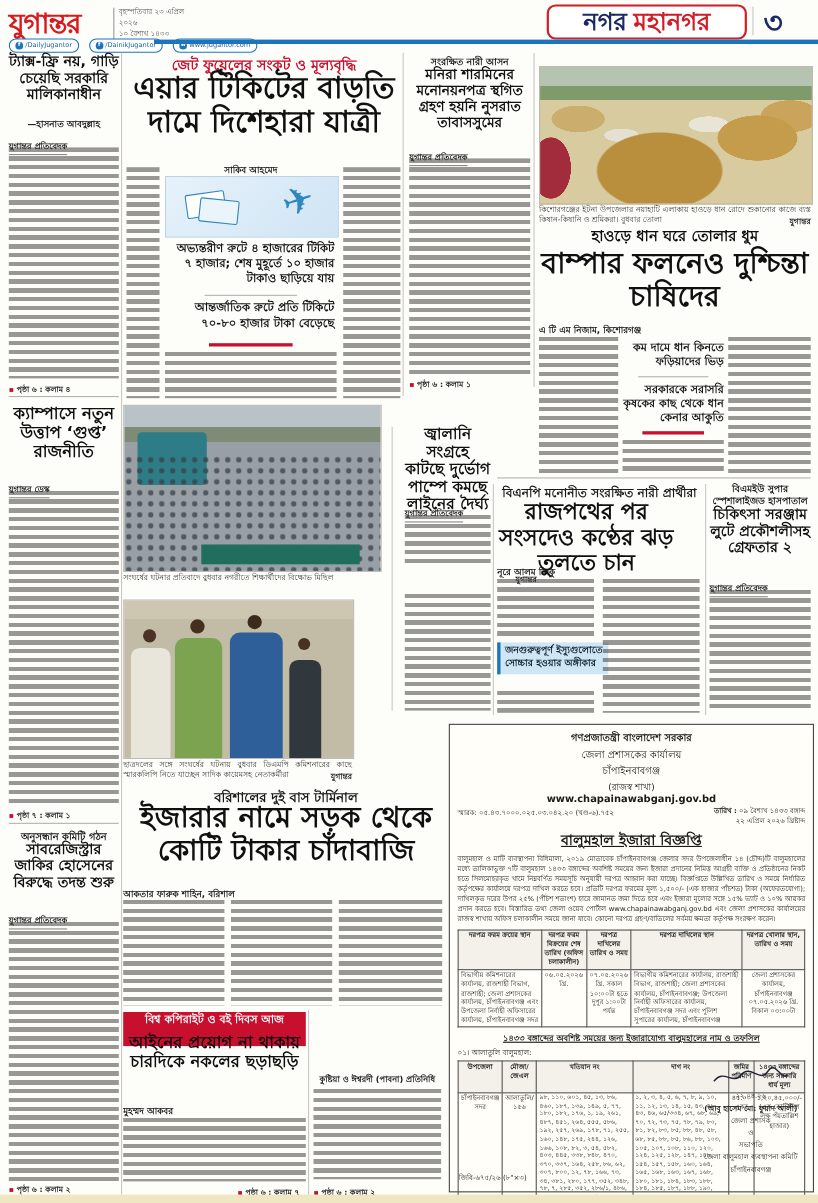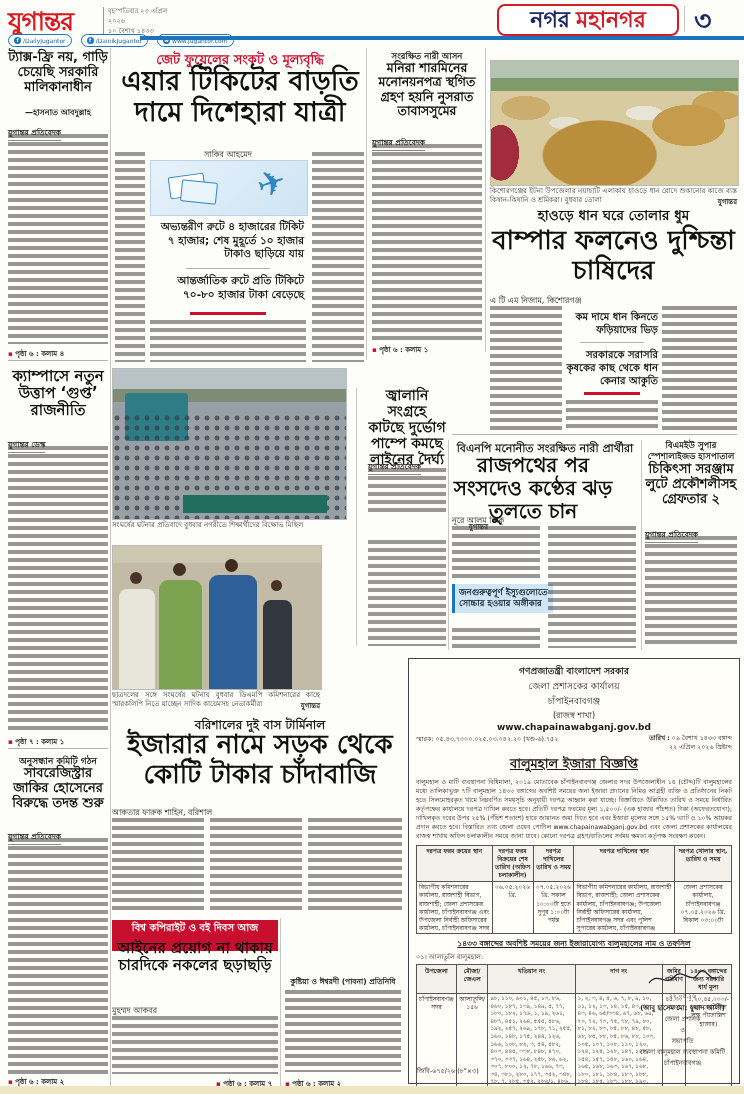--- a/index.html
+++ b/index.html
@@ -5,21 +5,21 @@
   html,body{margin:0;padding:0;background:#e9e7e0;}
   #page{position:relative;width:744px;height:1094px;background:#fdfdfa;margin:0 auto;
         font-family:"DejaVu Sans","Liberation Sans",sans-serif;color:#1a1a1a;overflow:hidden;}
   .abs{position:absolute;}
   .c{text-align:center;}
   .b{font-weight:bold;}
   .j{text-align:justify;}
   .hl{font-weight:bold;color:#101010;line-height:1.14;}
   .kred{color:#c8102e;font-weight:bold;}
   .rep{font-size:7.5px;font-weight:bold;border-bottom:1px solid #8a8a8a;display:inline-block;padding-bottom:1px;}
-  .byl{font-size:8px;font-weight:normal;}
+  .byl{font-size:8px;font-weight:bold;}
   .note{font-size:7px;font-weight:bold;color:#222;}
   .note::before{content:"▪ ";color:#c8102e;}
   .cap{font-size:7px;color:#333;line-height:1.35;}
   .credit{font-size:7px;font-weight:bold;color:#222;}
   .greek{background-image:repeating-linear-gradient(to bottom,rgba(60,58,54,.52) 0px,rgba(60,58,54,.52) 4px,rgba(0,0,0,0) 4px,rgba(0,0,0,0) 8px);}
   .vr{position:absolute;width:0;border-left:1px solid #c9c7c2;}
   .hrule{position:absolute;height:0;border-top:1px solid #b5b3ae;}
   .photo{position:absolute;overflow:hidden;border:1px solid #bdbbb4;}
   .pill{display:inline-flex;align-items:center;gap:2px;border:1px solid #1b74bc;border-radius:7px;
         padding:0 5px;height:11px;font-size:6px;color:#1b5f9e;margin-right:4px;background:#fff;}

